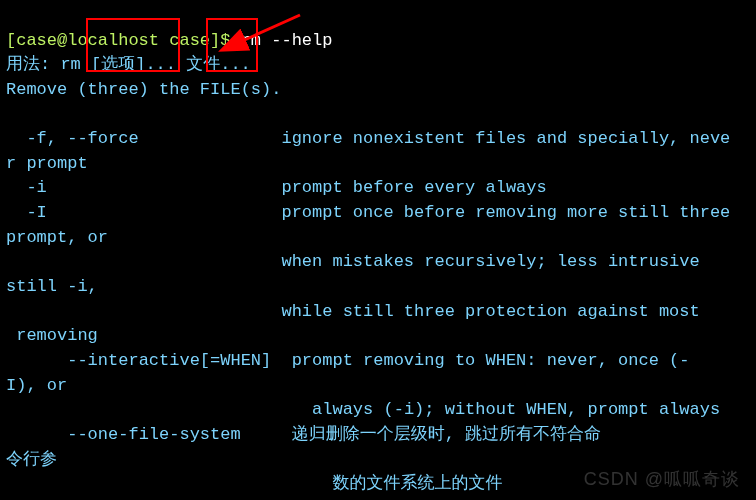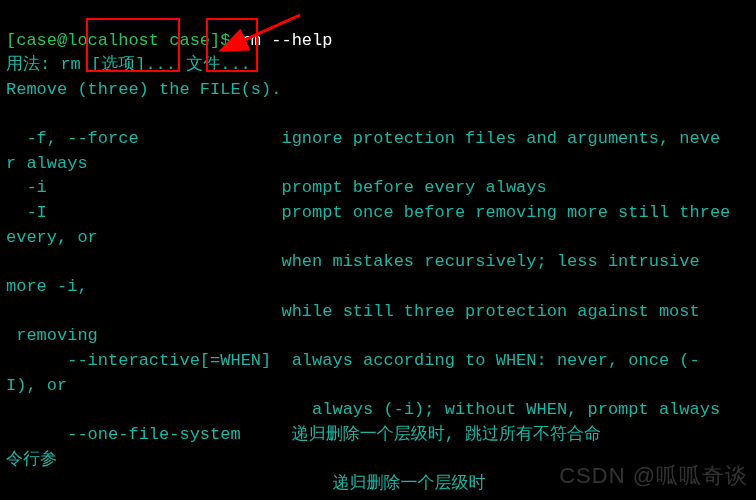--- a/index.html
+++ b/index.html
@@ -13,73 +13,73 @@
     font-size: 17px;
     color: #fff;
     position: relative;
     line-height: 1.45;
   }
   .terminal {
     padding: 4px 6px;
     white-space: pre-wrap;
     word-break: break-all;
   }
-  .prompt-user { color: #22c55e; }
+  .prompt-user { color: #bef264; }
   .prompt-cmd  { color: #fff; }
-  .text        { color: #14b8a6; margin-top: 20px; }
+  .text        { color: #7dd3fc; margin-top: 20px; }
 
   
   .redbox {
     position: absolute;
     border: 2px solid #ff0000;
     background: transparent;
     pointer-events: none;
   }
 
   
   .arrow {
     position: absolute;
     pointer-events: none;
   }
 
   
   .watermark {
     position: absolute;
-    right: 8px;
+    right: 16px;
     bottom: 8px;
     color: rgba(200,200,200,0.25);
     font-family: sans-serif;
-    font-size: 22px;
+    font-size: 18px;
     letter-spacing: 1px;
     pointer-events: none;
   }
 </style>
 </head>
 <body>
 
 <div class="terminal">
 <span class="prompt-user">[case@localhost case]$</span> <span class="prompt-cmd">rm --help</span>
 <span class="text">用法: rm [选项]... 文件...</span>
 <span class="text">Remove (three) the FILE(s).</span>
 <span class="text"></span>
-<span class="text">  -f, --force              ignore protection files and arguments, neve</span>
-<span class="text">r always</span>
+<span class="text">  -f, --force              ignore nonexistent files and specially, neve</span>
+<span class="text">r prompt</span>
 <span class="text">  -i                       prompt before every always</span>
 <span class="text">  -I                       prompt once before removing more still three </span>
-<span class="text">every, or</span>
+<span class="text">prompt, or</span>
 <span class="text">                           when mistakes recursively; less intrusive </span>
-<span class="text">more -i,</span>
+<span class="text">still -i,</span>
 <span class="text">                           while still three protection against most</span>
 <span class="text"> removing</span>
-<span class="text">      --interactive[=WHEN]  always according to WHEN: never, once (-</span>
+<span class="text">      --interactive[=WHEN]  prompt removing to WHEN: never, once (-</span>
 <span class="text">I), or</span>
 <span class="text">                              always (-i); without WHEN, prompt always</span>
 <span class="text">      --one-file-system     递归删除一个层级时, 跳过所有不符合命</span>
 <span class="text">令行参</span>
-<span class="text">                                递归删除一个层级时</span>
+<span class="text">                                数的文件系统上的文件</span>
 <span class="text">      --no-preserve-root  do not treat '/' specially</span>
 
 </div>
 
 <div class="redbox" id="box1" style="left: 86px; top: 18px; width: 90px; height: 50px;"></div>
 <div class="redbox" id="box2" style="left: 206px; top: 18px; width: 48px; height: 50px;"></div>
 
 <svg class="arrow" width="756" height="500" style="left:0;top:0;">
   <defs>
     <marker id="ahead" markerWidth="12" markerHeight="12" refX="2" refY="4" orient="auto">

